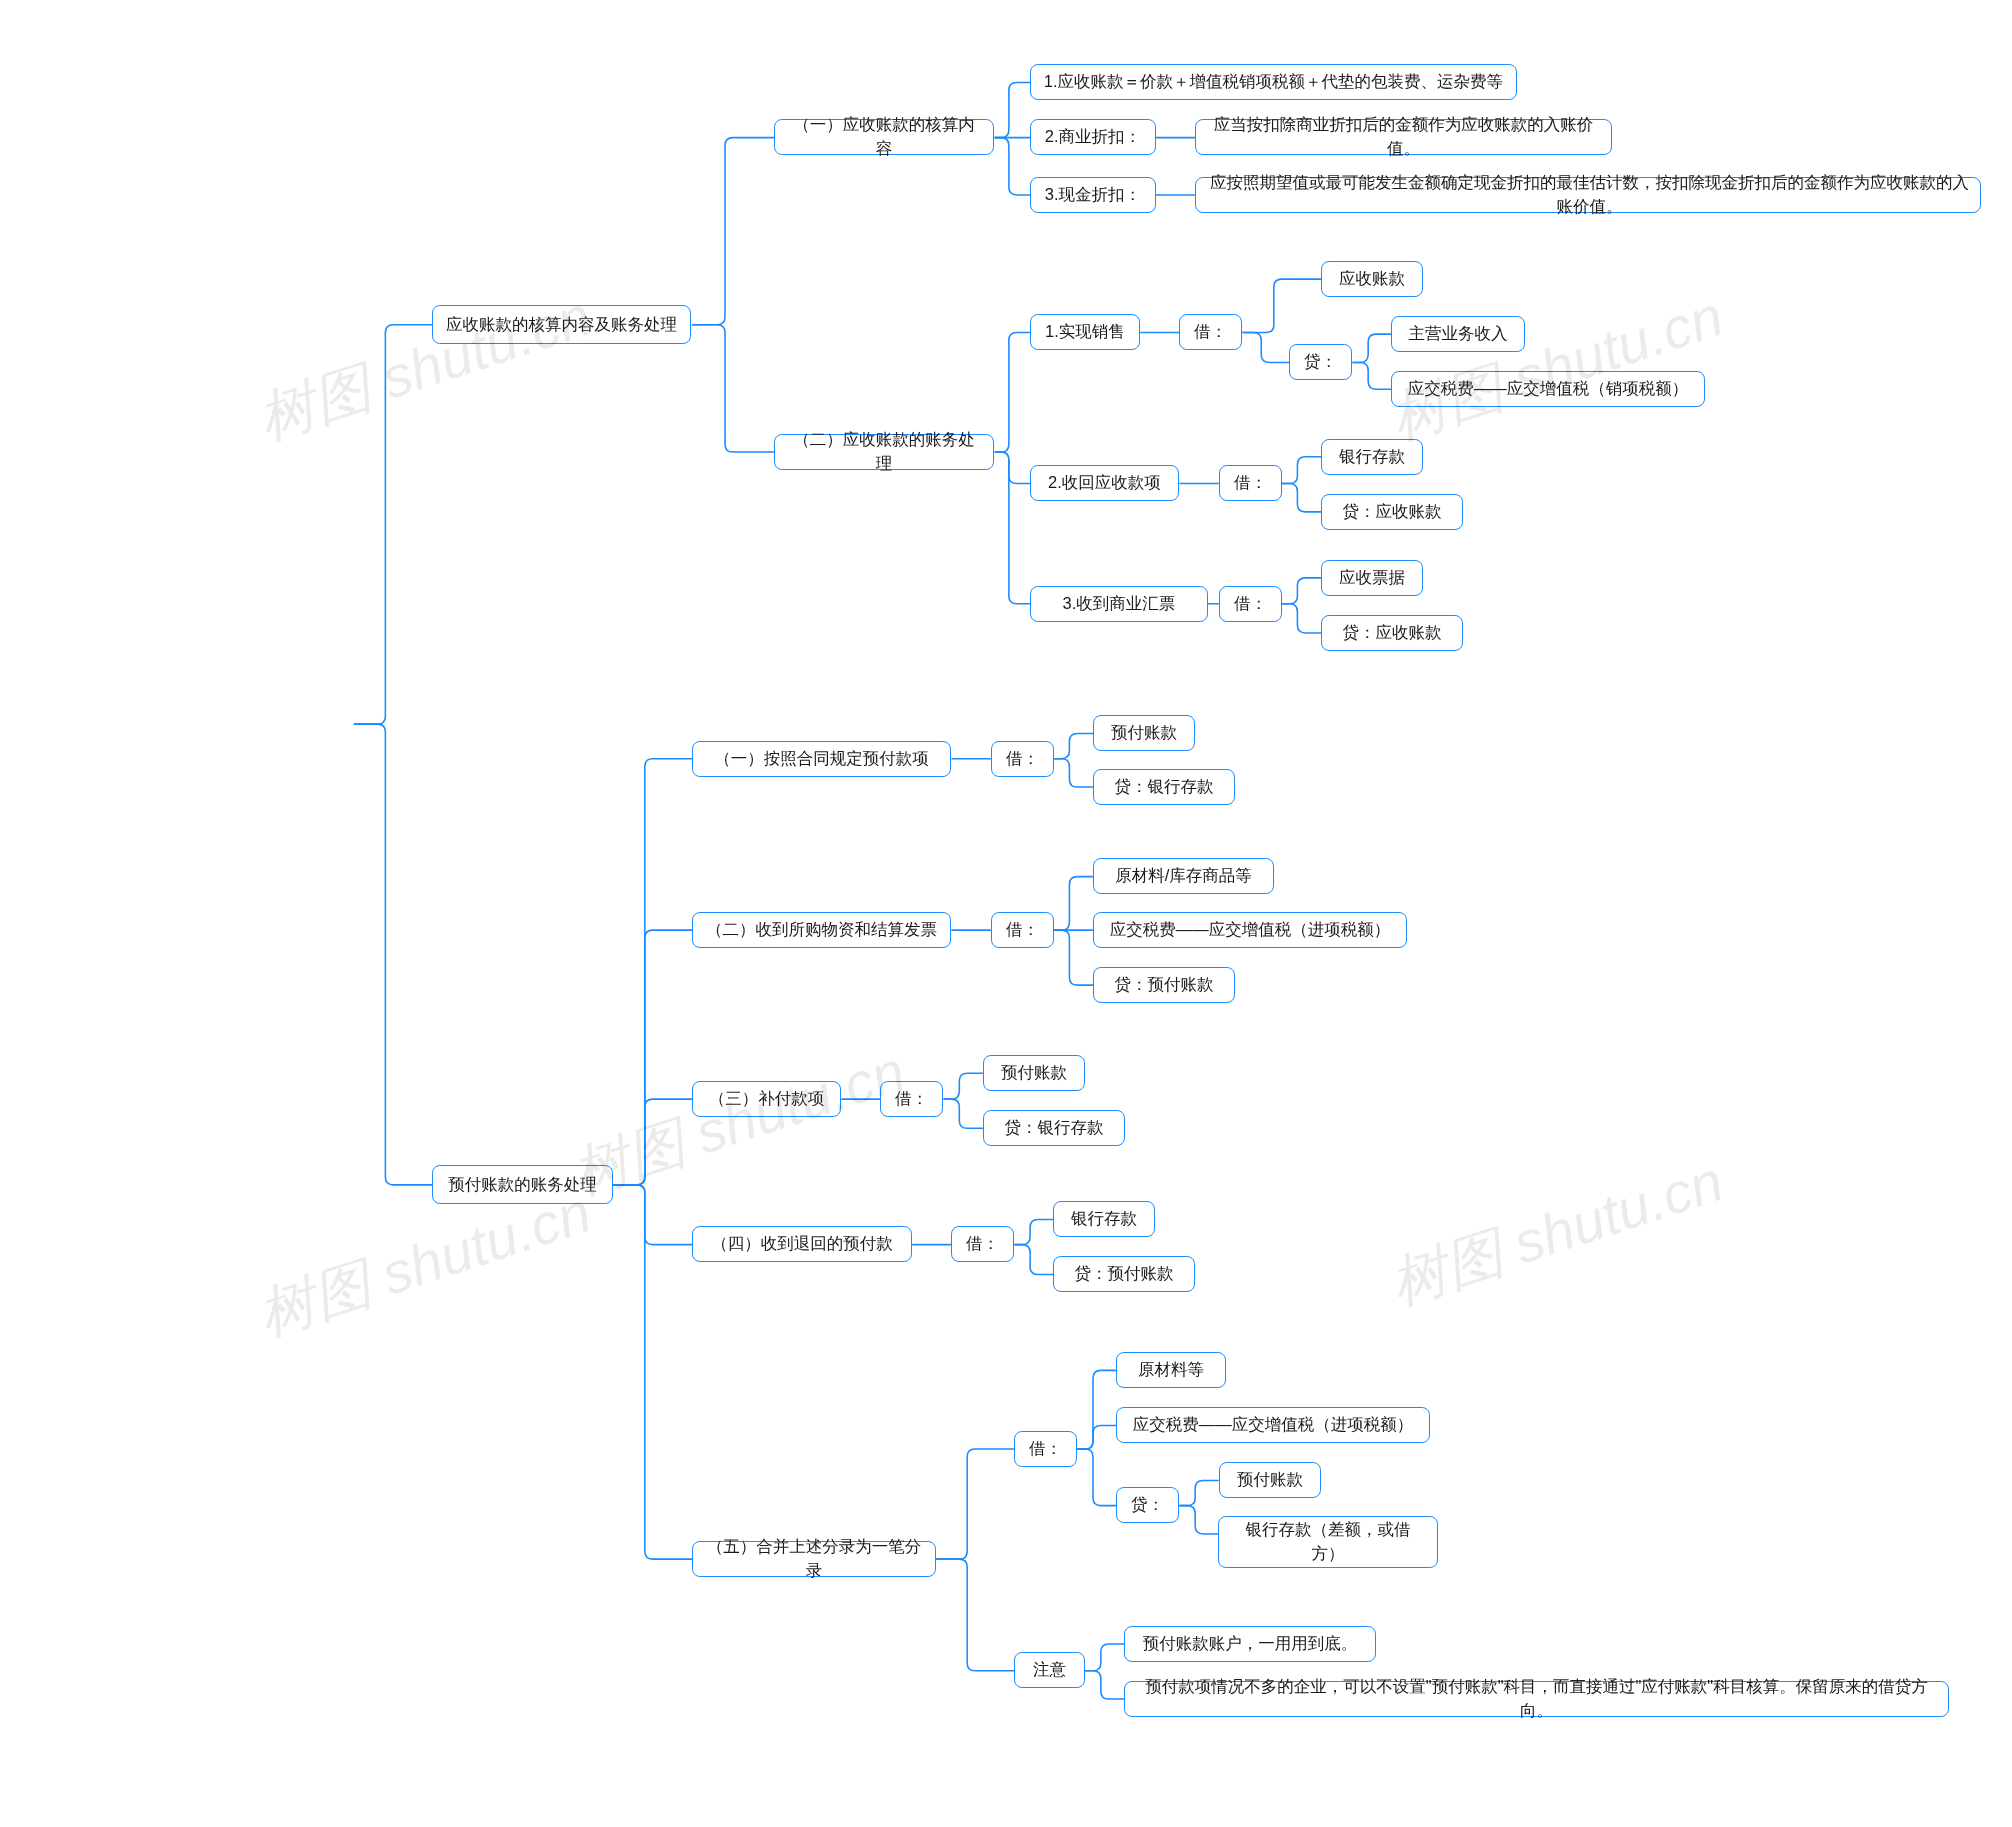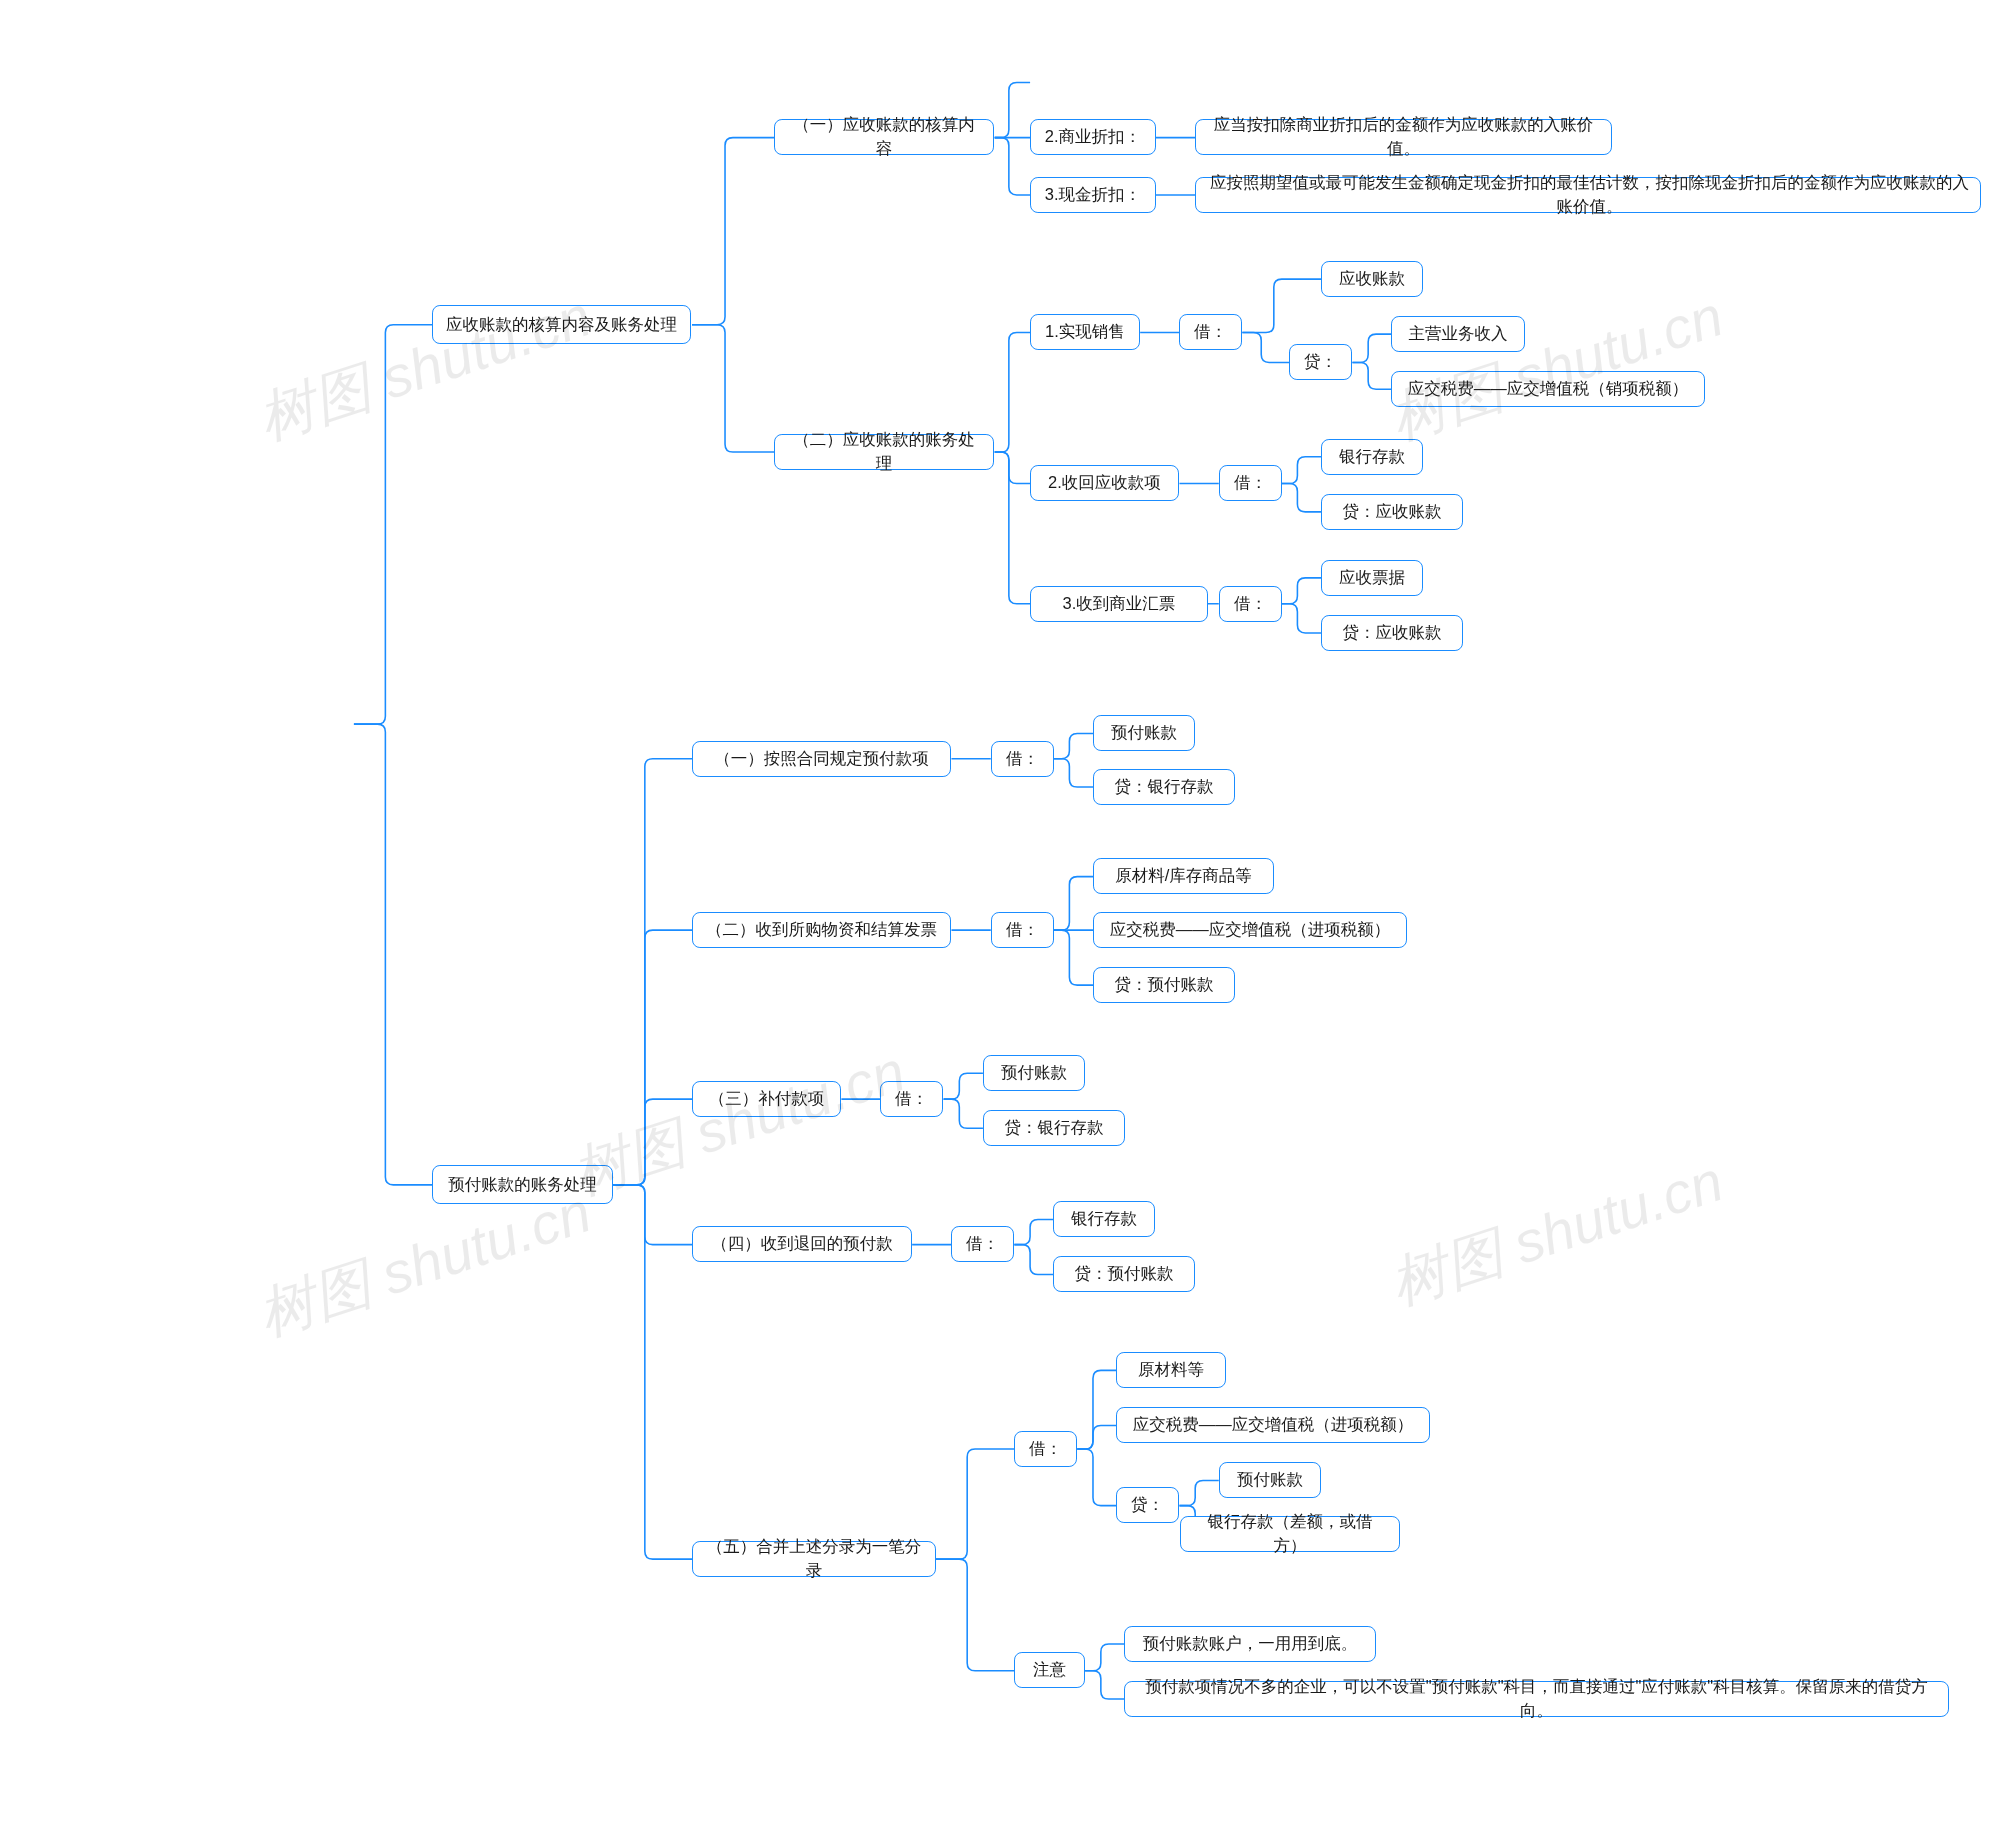--- a/index.html
+++ b/index.html
@@ -63,20 +63,21 @@
       <path d="M 1500 1915 L 1510 1915 Q 1520 1915 1520 1905 L 1520 1893 Q 1520 1883 1530 1883 L 1550 1883" fill="none" stroke="#1a8cff" stroke-width="2"></path>
       <path d="M 1500 1915 L 1510 1915 Q 1520 1915 1520 1925 L 1520 1941 Q 1520 1951 1530 1951 L 1550 1951" fill="none" stroke="#1a8cff" stroke-width="2"></path>
       <path d="M 1380 2125 L 1390 2125 Q 1400 2125 1400 2115 L 1400 2101 Q 1400 2091 1410 2091 L 1430 2091" fill="none" stroke="#1a8cff" stroke-width="2"></path>
       <path d="M 1380 2125 L 1390 2125 Q 1400 2125 1400 2135 L 1400 2151 Q 1400 2161 1410 2161 L 1430 2161" fill="none" stroke="#1a8cff" stroke-width="2"></path>
     </svg>
 
 
 <div id="n-s1" class="node" style="left:432px;top:305px;width:259px;height:39px;">应收账款的核算内容及账务处理</div>
 
 <div id="n-s1a" class="node" style="left:774px;top:119px;width:220px;height:36px;">（一）应收账款的核算内容</div>
+<div id="n-s1a1" class="node" style="left:1030px;top:64px;width:487px;height:36px;">1.应收账款＝价款＋增值税销项税额＋代垫的包装费、运杂费等</div>
 <div id="n-s1a2" class="node" style="left:1030px;top:119px;width:126px;height:36px;">2.商业折扣：</div>
 <div id="n-s1a2d" class="node" style="left:1195px;top:119px;width:417px;height:36px;">应当按扣除商业折扣后的金额作为应收账款的入账价值。</div>
 <div id="n-s1a3" class="node" style="left:1030px;top:177px;width:126px;height:36px;">3.现金折扣：</div>
 <div id="n-s1a3d" class="node" style="left:1195px;top:177px;width:786px;height:36px;padding-left:14px;">应按照期望值或最可能发生金额确定现金折扣的最佳估计数，按扣除现金折扣后的金额作为应收账款的入账价值。</div>
 
 <div id="n-s1b" class="node" style="left:774px;top:434px;width:220px;height:36px;">（二）应收账款的账务处理</div>
 
 <div id="n-s1b1" class="node" style="left:1030px;top:314px;width:110px;height:36px;">1.实现销售</div>
 <div id="n-s1b1dr" class="node" style="left:1179px;top:314px;width:63px;height:36px;">借：</div>
 <div id="n-s1b1drn" class="node" style="left:1321px;top:261px;width:102px;height:36px;">应收账款</div>
@@ -116,21 +117,21 @@
 <div id="n-s2ddr" class="node" style="left:951px;top:1226px;width:63px;height:36px;">借：</div>
 <div id="n-s2ddrn" class="node" style="left:1053px;top:1201px;width:102px;height:36px;">银行存款</div>
 <div id="n-s2dcrn" class="node" style="left:1053px;top:1256px;width:142px;height:36px;">贷：预付账款</div>
 
 <div id="n-s2e" class="node" style="left:692px;top:1541px;width:244px;height:36px;">（五）合并上述分录为一笔分录</div>
 <div id="n-s2edr" class="node" style="left:1014px;top:1431px;width:63px;height:36px;">借：</div>
 <div id="n-s2edrn1" class="node" style="left:1116px;top:1352px;width:110px;height:36px;">原材料等</div>
 <div id="n-s2edrn2" class="node" style="left:1116px;top:1407px;width:314px;height:36px;">应交税费——应交增值税（进项税额）</div>
 <div id="n-s2ecr" class="node" style="left:1116px;top:1487px;width:63px;height:36px;">贷：</div>
 <div id="n-s2ecrn1" class="node" style="left:1219px;top:1462px;width:102px;height:36px;">预付账款</div>
-<div id="n-s2ecrn2" class="node" style="left:1180px;top:1516px;width:220px;height:36px;">银行存款（差额，或借方）</div>
+<div id="n-s2ecrn2" class="node" style="left:1218px;top:1516px;width:220px;height:52px;">银行存款（差额，或借方）</div>
 <div id="n-s2enote" class="node" style="left:1014px;top:1652px;width:71px;height:36px;">注意</div>
 <div id="n-s2enoten1" class="node" style="left:1124px;top:1626px;width:252px;height:36px;">预付账款账户，一用用到底。</div>
 <div id="n-s2enoten2" class="node" style="left:1124px;top:1681px;width:825px;height:36px;">预付款项情况不多的企业，可以不设置"预付账款"科目，而直接通过"应付账款"科目核算。保留原来的借贷方向。</div>
 
 <div class="wm" style="left:252px;top:330px;">树图 shutu.cn</div>
 <div class="wm" style="left:1384px;top:330px;">树图 shutu.cn</div>
 <div class="wm" style="left:566px;top:1085px;">树图 shutu.cn</div>
 <div class="wm" style="left:1384px;top:1195px;">树图 shutu.cn</div>
 <div class="wm" style="left:252px;top:1226px;">树图 shutu.cn</div>
 

